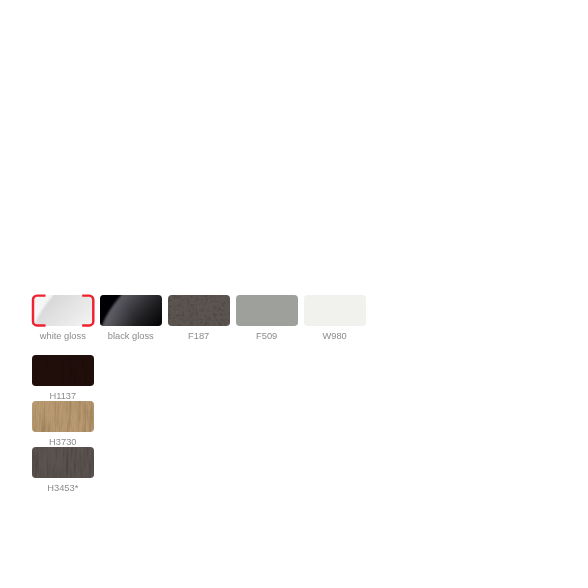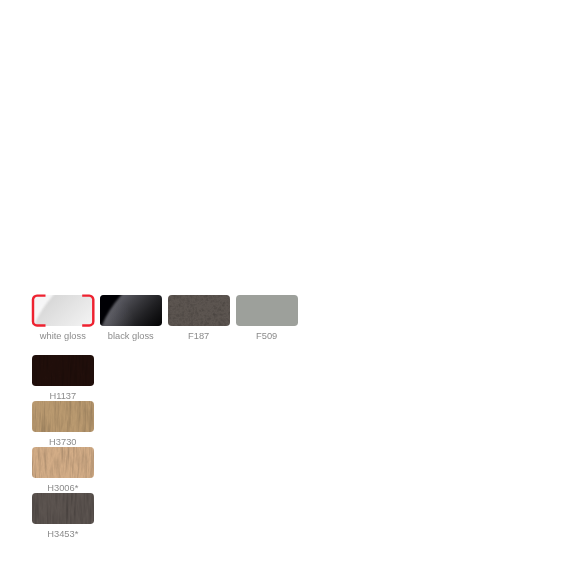--- a/index.html
+++ b/index.html
@@ -167,20 +167,30 @@
 <div class="swatch-item">
 <div class="chip-wrap">
 <div class="chip">
             <svg viewBox="0 0 62 31" width="62" height="31" preserveAspectRatio="none">
               <rect width="62" height="31" fill="#9da09b"></rect>
             </svg>
           </div>
 </div>
 <div class="chip-label" style="color: rgb(139, 139, 139);">F509</div>
 </div>
+<div class="swatch-item">
+<div class="chip-wrap">
+<div class="chip">
+            <svg viewBox="0 0 62 31" width="62" height="31" preserveAspectRatio="none">
+              <rect width="62" height="31" fill="#f1f2ee"></rect>
+            </svg>
+          </div>
+</div>
+<div class="chip-label" style="color: rgb(139, 139, 139);">W980</div>
+</div>
 </div>
 <div class="swatch-row">
 <div class="swatch-item">
 <div class="chip-wrap">
 <div class="chip">
             <svg viewBox="0 0 62 31" width="62" height="31" preserveAspectRatio="none">
               <rect width="62" height="31" fill="#210f0b"></rect>
               <rect width="62" height="31" fill="#060202" filter="url(#wwD)" opacity="0.6"></rect>
               <rect width="62" height="31" fill="#52301f" filter="url(#wwL)" opacity="0.6"></rect>
             </svg>
@@ -197,32 +207,20 @@
               <rect width="62" height="31" fill="#efdcb8" filter="url(#wlL)" opacity="0.62"></rect>
             </svg>
           </div>
 </div>
 <div class="chip-label" style="color: rgb(139, 139, 139);">H3730</div>
 </div>
 <div class="swatch-item">
 <div class="chip-wrap">
 <div class="chip">
             <svg viewBox="0 0 62 31" width="62" height="31" preserveAspectRatio="none">
-              <rect width="62" height="31" fill="#d3ad87"></rect>
-              <rect width="62" height="31" fill="#a4805c" filter="url(#wmD)" opacity="0.55"></rect>
-              <rect width="62" height="31" fill="#f6e2c6" filter="url(#wmL)" opacity="0.55"></rect>
-            </svg>
-          </div>
-</div>
-<div class="chip-label" style="color: rgb(139, 139, 139);">H3006*</div>
-</div>
-<div class="swatch-item">
-<div class="chip-wrap">
-<div class="chip">
-            <svg viewBox="0 0 62 31" width="62" height="31" preserveAspectRatio="none">
               <rect width="62" height="31" fill="#5c5450"></rect>
               <rect width="62" height="31" fill="#2e2825" filter="url(#wgD)" opacity="0.6"></rect>
               <rect width="62" height="31" fill="#8a817b" filter="url(#wgL)" opacity="0.6"></rect>
             </svg>
           </div>
 </div>
 <div class="chip-label" style="color: rgb(139, 139, 139);">H3453*</div>
 </div>
 </div>
 </div>

